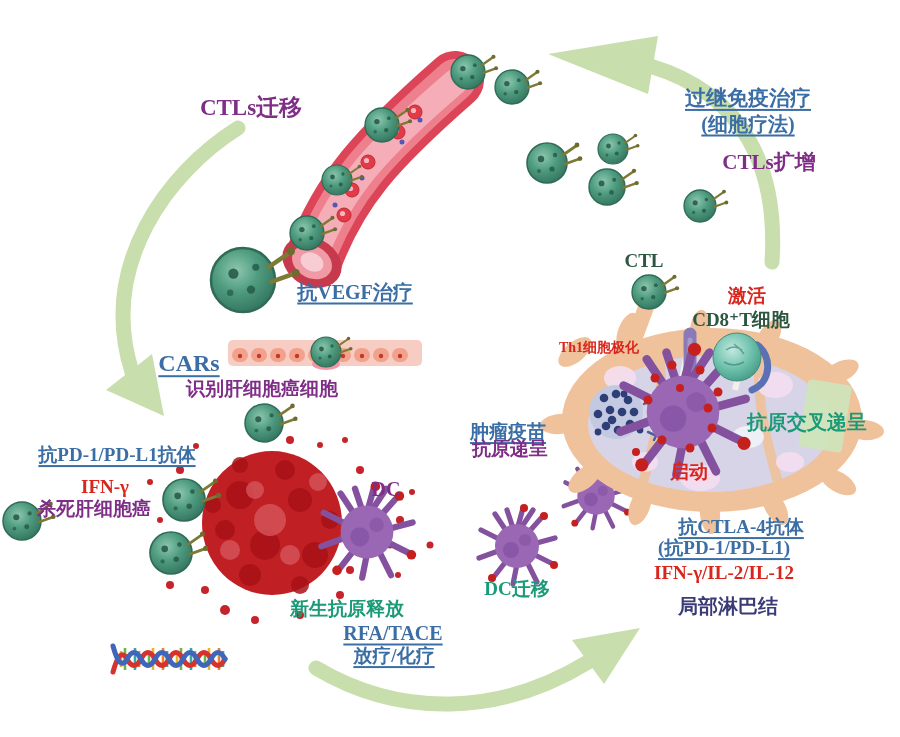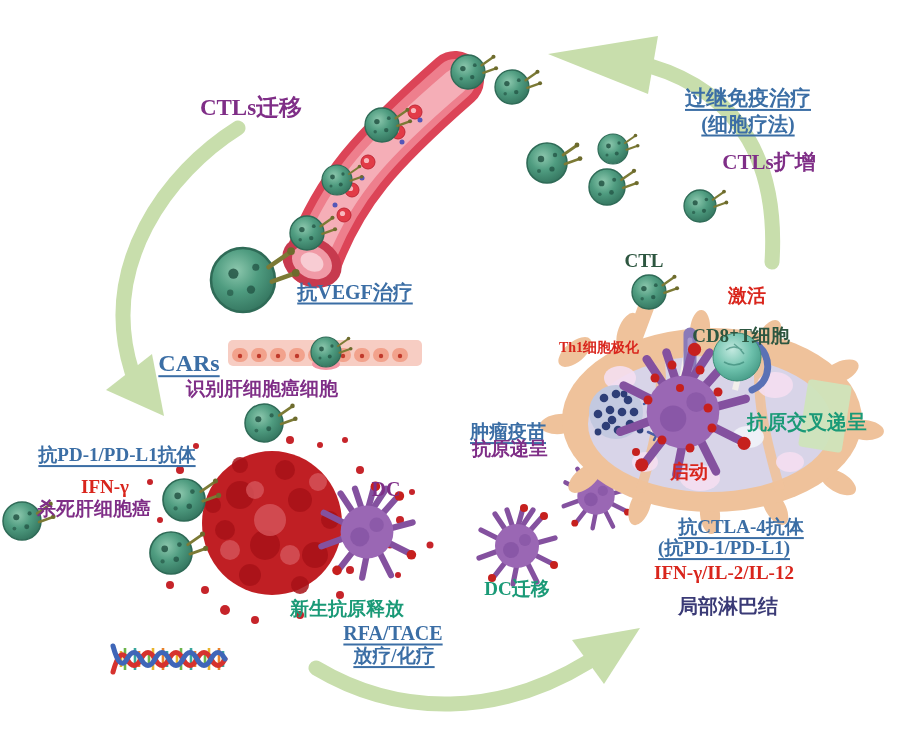--- a/index.html
+++ b/index.html
@@ -332,21 +332,21 @@
   <div class="lbl c-purple" style="left:769px;top:162px;font-size:21px">CTLs扩增</div>
   <div class="lbl c-blue u" style="left:355px;top:292px;font-size:20px">抗VEGF治疗</div>
   <div class="lbl c-blue u" style="left:189px;top:364px;font-size:24px">CARs</div>
   <div class="lbl c-purple" style="left:262px;top:389px;font-size:19px">识别肝细胞癌细胞</div>
   <div class="lbl c-blue u" style="left:117px;top:455px;font-size:19px">抗PD-1/PD-L1抗体</div>
   <div class="lbl c-red" style="left:105px;top:487px;font-size:19px">IFN-γ</div>
   <div class="lbl c-purple" style="left:94px;top:509px;font-size:19px">杀死肝细胞癌</div>
   <div class="lbl c-purple" style="left:386px;top:489px;font-size:20px">DC</div>
   <div class="lbl c-green" style="left:644px;top:261px;font-size:19px">CTL</div>
   <div class="lbl c-red" style="left:747px;top:296px;font-size:19px">激活</div>
-  <div class="lbl c-green" style="left:741px;top:336px;font-size:19px">CD8⁺T细胞</div>
+  <div class="lbl c-green" style="left:741px;top:320px;font-size:19px">CD8⁺T细胞</div>
   <div class="lbl c-red" style="left:599px;top:348px;font-size:14px">Th1细胞极化</div>
   <div class="lbl c-blue u" style="left:508px;top:432px;font-size:19px">肿瘤疫苗</div>
   <div class="lbl c-purple" style="left:510px;top:449px;font-size:19px">抗原递呈</div>
   <div class="lbl c-teal" style="left:807px;top:422px;font-size:20px">抗原交叉递呈</div>
   <div class="lbl c-red" style="left:689px;top:472px;font-size:19px">启动</div>
   <div class="lbl c-blue u" style="left:741px;top:527px;font-size:19px">抗CTLA-4抗体</div>
   <div class="lbl c-blue u" style="left:724px;top:548px;font-size:19px">(抗PD-1/PD-L1)</div>
   <div class="lbl c-red" style="left:724px;top:573px;font-size:19px">IFN-γ/IL-2/IL-12</div>
   <div class="lbl c-navy sans" style="left:728px;top:606px;font-size:20px">局部淋巴结</div>
   <div class="lbl c-teal" style="left:517px;top:589px;font-size:19px">DC迁移</div>

